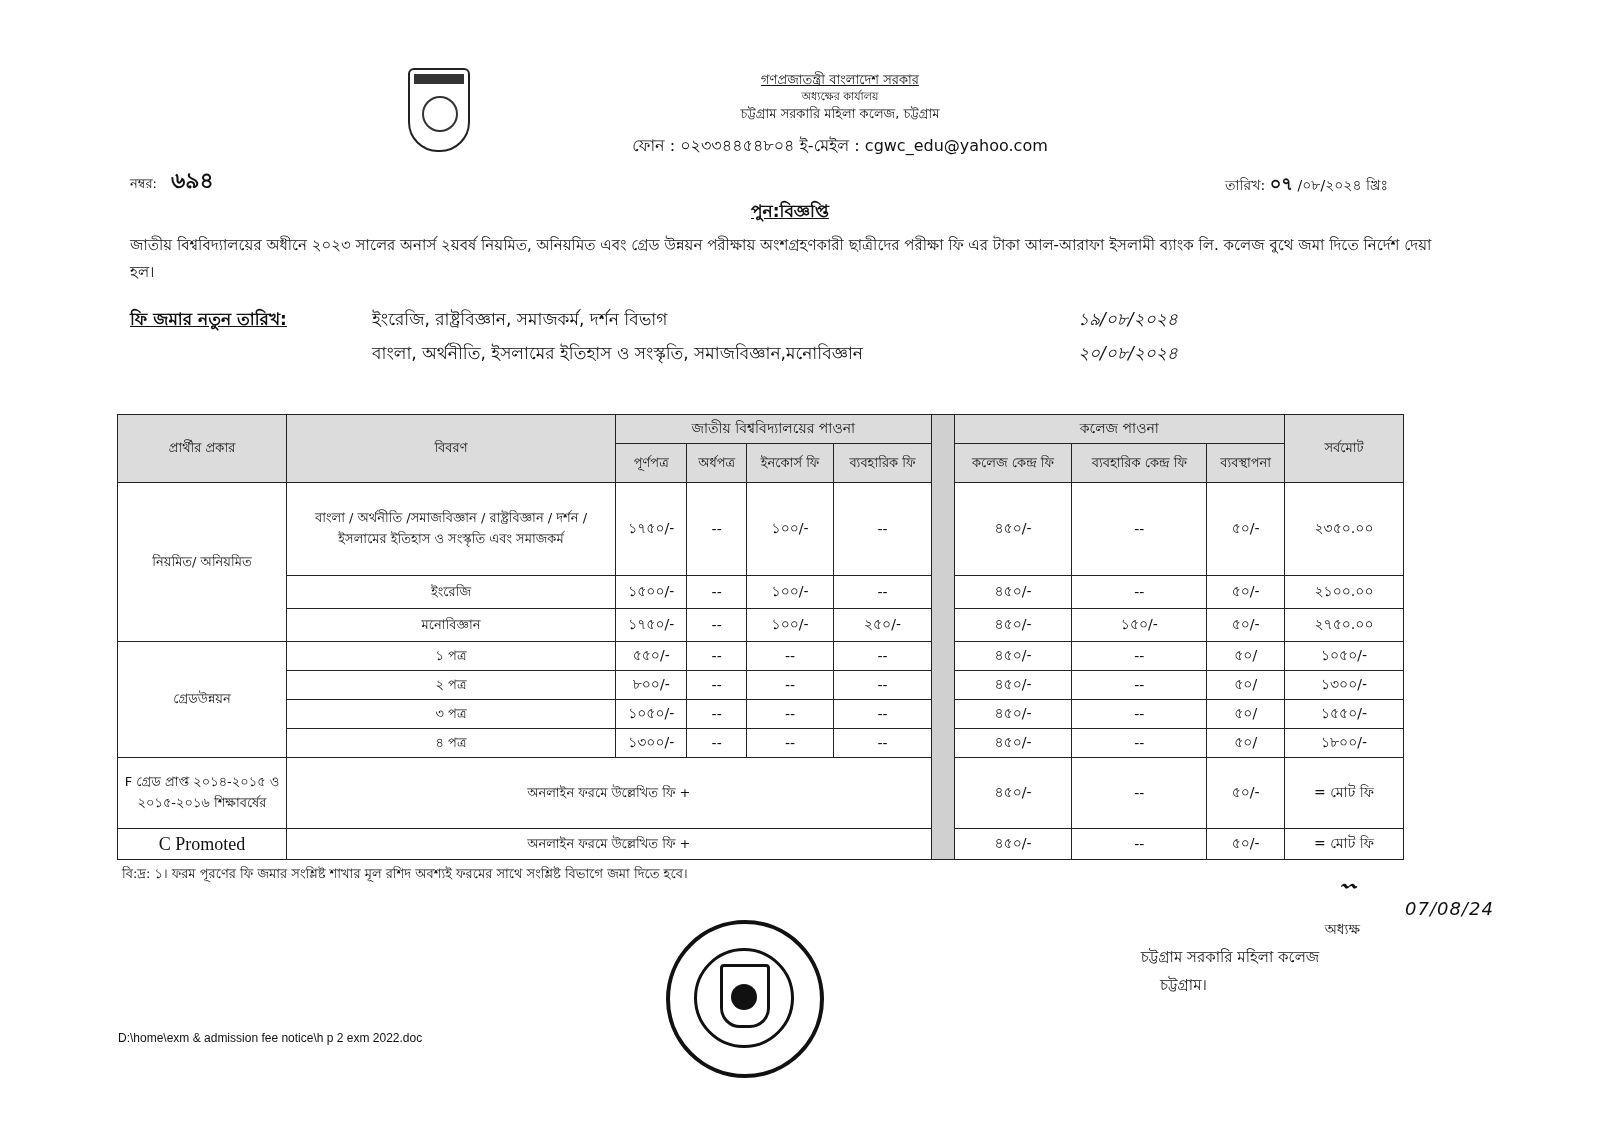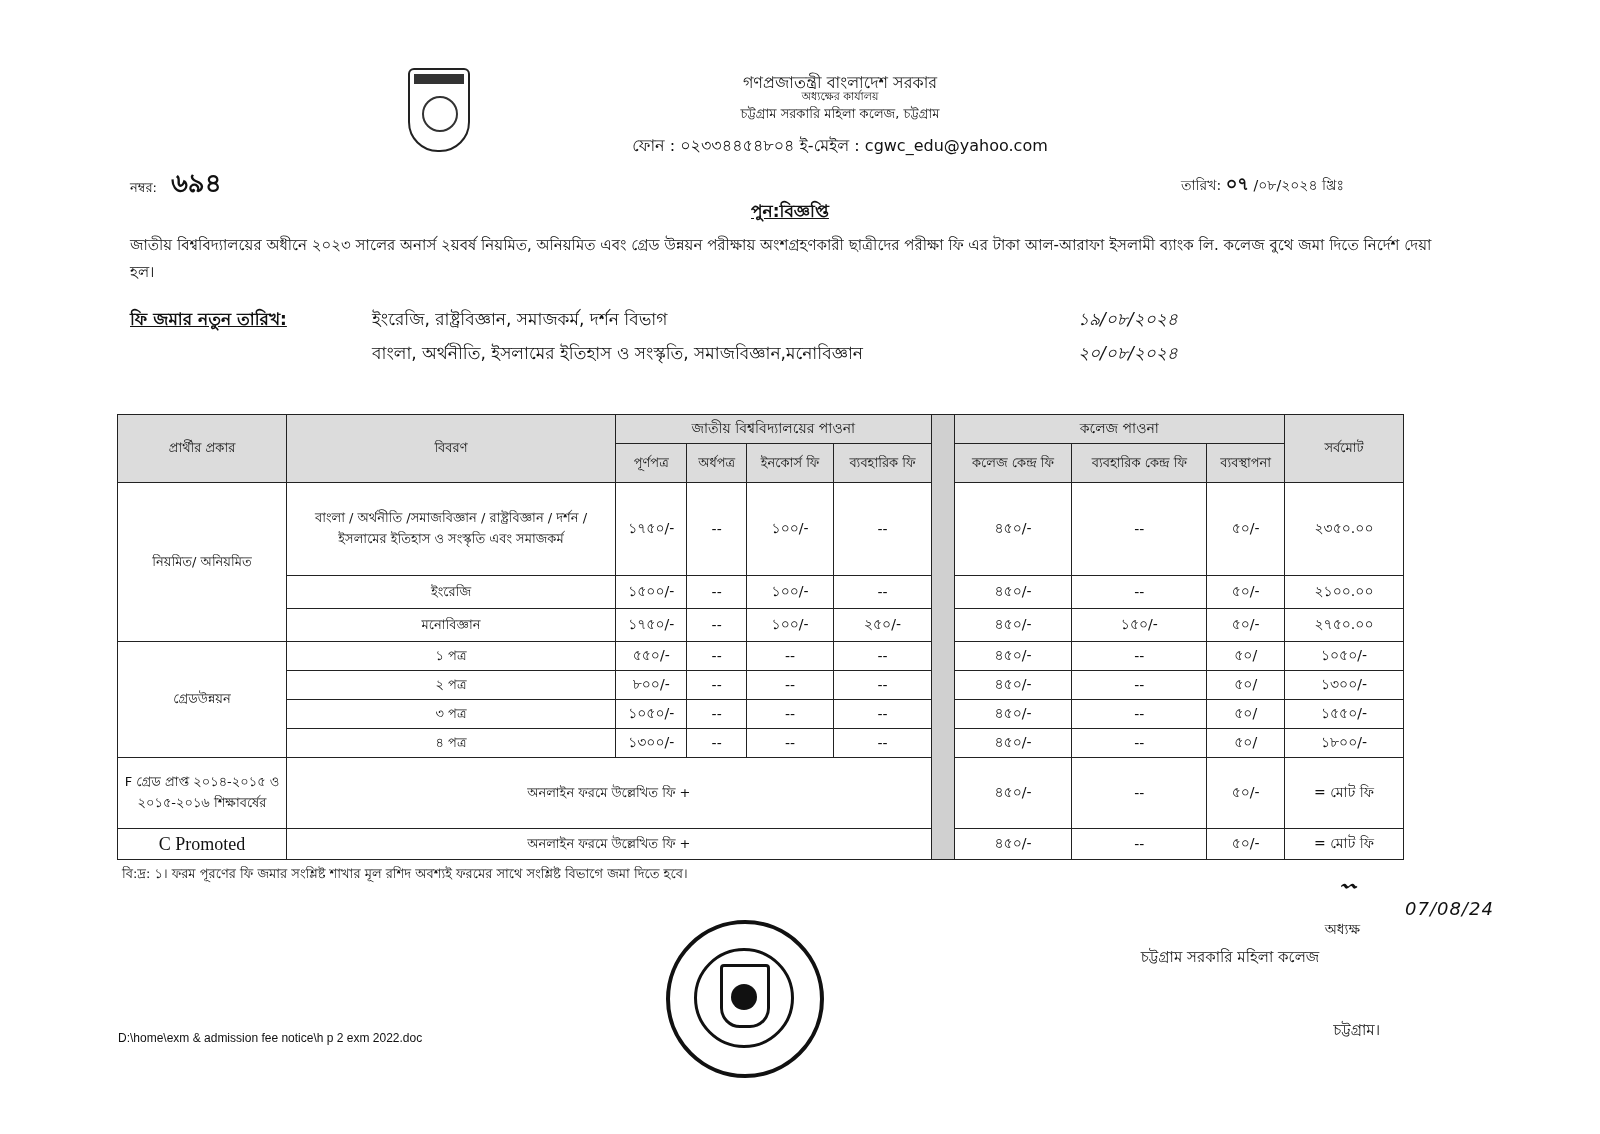--- a/index.html
+++ b/index.html
@@ -8,27 +8,27 @@
     font-family: "DejaVu Sans", sans-serif; color: #111;
   }
   .abs { position: absolute; }
   .logo {
     left: 408px; top: 68px; width: 58px; height: 80px; border: 2px solid #222;
     border-radius: 6px 6px 30px 30px; background: #fff;
   }
   .logo .band { position: absolute; left: 4px; right: 4px; top: 4px; height: 10px; background: #333; }
   .logo .circle { position: absolute; left: 12px; top: 26px; width: 32px; height: 32px; border: 2px solid #333; border-radius: 50%; }
   .hdr { left: 580px; width: 520px; text-align: center; }
-  .hdr1 { top: 70px; font-size: 16px; }
+  .hdr1 { top: 70px; font-size: 13px; text-decoration: underline; }
   .hdr2 { top: 88px; font-size: 11px; }
   .hdr3 { top: 104px; font-size: 13px; }
   .hdr4 { top: 133px; font-size: 16px; }
   .memo { left: 130px; top: 163px; font-size: 13px; }
-  .memo .hand { font-size: 26px; font-weight: bold; margin-left: 14px; font-family: "DejaVu Serif", serif; margin-top: 37px; }
-  .date { left: 1181px; top: 170px; font-size: 14px; }
+  .memo .hand { font-size: 22px; font-weight: bold; margin-left: 14px; font-family: "DejaVu Serif", serif; margin-top: 37px; }
+  .date { left: 1225px; top: 170px; font-size: 14px; }
   .date .hand { font-size: 18px; font-weight: bold; }
   .title { left: 700px; width: 180px; top: 198px; text-align: center; font-size: 17px; font-weight: bold; text-decoration: underline; }
   .body-text { left: 130px; top: 232px; width: 1320px; font-size: 15px; line-height: 27px; }
   .newdate-label { left: 130px; top: 306px; font-size: 17px; font-weight: bold; text-decoration: underline; }
   .nd-dept { left: 372px; font-size: 17px; }
   .nd-date { left: 1078px; font-size: 17px; font-style: italic; }
   .nd-r1 { top: 306px; } .nd-r2 { top: 340px; }
 
   table.fees {
     position: absolute; left: 117px; top: 414px; width: 1287px; border-collapse: collapse;
@@ -44,21 +44,21 @@
   table.fees tr.r-small td { height: 22px; }
   table.fees tr.r-f td { height: 66px; }
   table.fees tr.r-c td { height: 26px; }
   .cprom { font-family: "Liberation Serif", serif; font-size: 18px; }
 
   .note { left: 122px; top: 864px; font-size: 13px; }
   .signed { left: 1340px; top: 872px; font-size: 16px; font-style: italic; }
   .signed-date { left: 1405px; top: 898px; font-size: 18px; font-style: italic; letter-spacing: 1px; }
   .sig-title { left: 1160px; width: 200px; text-align: right; top: 918px; font-size: 14px; }
   .sig-org { left: 1080px; width: 300px; text-align: center; top: 945px; font-size: 15px; }
-  .sig-city { left: 1160px; width: 220px; text-align: right; top: 1018px; font-size: 15px; }
+  .sig-city { left: 1160px; width: 220px; top: 973px; font-size: 15px; }
   .seal {
     left: 666px; top: 920px; width: 150px; height: 150px; border: 4px solid #111; border-radius: 50%;
   }
   .seal .inner { position: absolute; left: 24px; top: 24px; width: 94px; height: 94px; border: 3px solid #111; border-radius: 50%; }
   .seal .shield { position: absolute; left: 50px; top: 40px; width: 44px; height: 58px; border: 3px solid #111; border-radius: 4px 4px 20px 20px; }
   .seal .core { position: absolute; left: 61px; top: 60px; width: 26px; height: 26px; background: #111; border-radius: 50%; }
   .path { left: 118px; top: 1031px; font-family: Liberation Sans, sans-serif; font-size: 12px; }
 </style>
 </head>
 <body>

